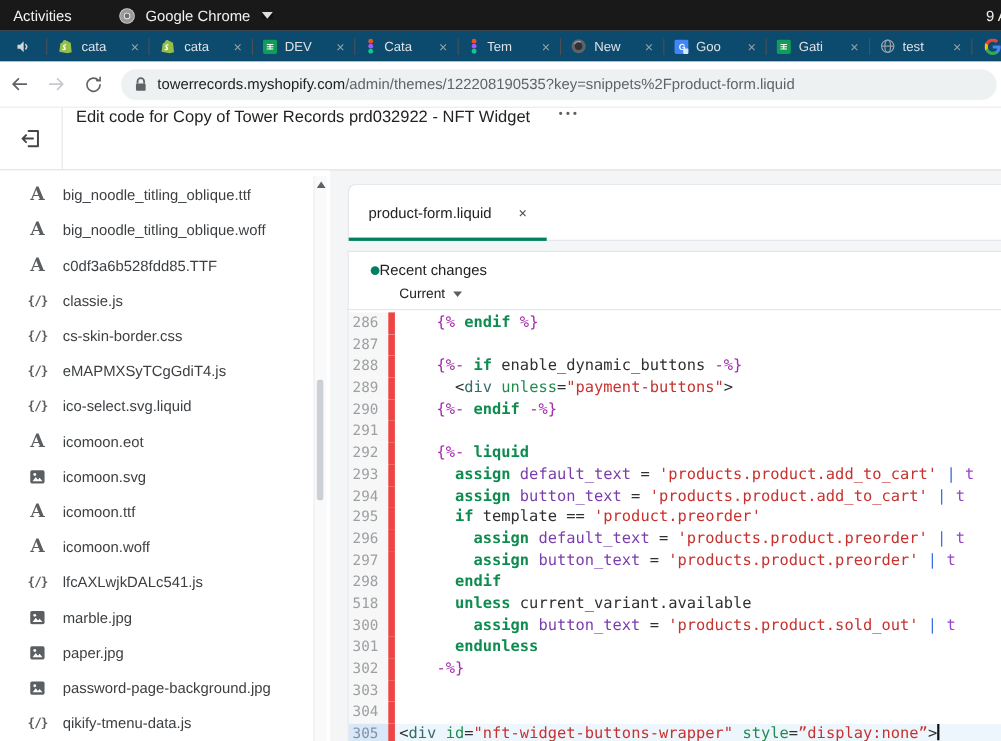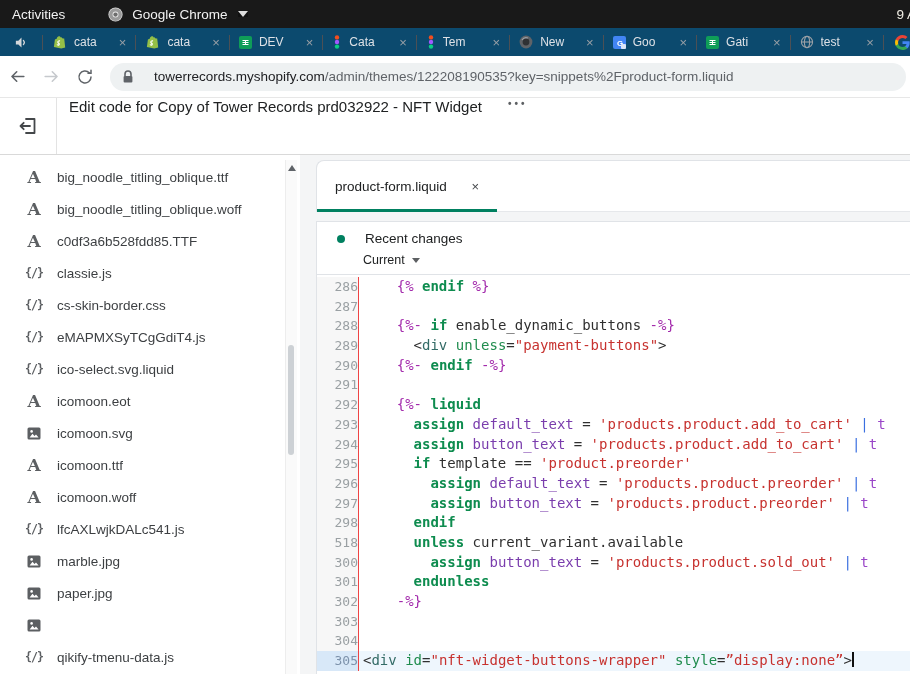--- a/index.html
+++ b/index.html
@@ -20,21 +20,21 @@
   .btab{display:flex;align-items:center;gap:7px;padding:0 9px;flex:1;min-width:0;height:100%}
   .btab .ticon{flex:none;display:flex;align-items:center}
   .btab .tlabel{overflow:hidden;white-space:nowrap;flex:1}
   .btab .tclose{color:#9aa0a6;font-size:13px;flex:none;cursor:default}
   .stubtab{flex:none;width:26px;display:flex;align-items:center;justify-content:flex-end;height:100%;padding-right:0}
   .shopify-sq{width:15px;height:15px}
 
   
   .toolbar{height:42px;background:#fff;border-bottom:1px solid #e7e7e7;display:flex;align-items:center;box-sizing:border-box}
   .navbtn{width:34px;display:flex;justify-content:center;align-items:center}
-  .omnibox{flex:1;height:28px;background:#eef1f2;border-radius:14px;margin:0 4px 0 8px;display:flex;align-items:center;padding:0 12px;gap:20px;min-width:0}
+  .omnibox{flex:1;height:28px;background:#eef1f2;border-radius:14px;margin:0 4px 0 8px;display:flex;align-items:center;padding:0 12px;gap:9px;min-width:0}
   .urltext{font-size:13.5px;white-space:nowrap;overflow:hidden}
   .urltext .dom{color:#202124}
   .urltext .path{color:#5f6368}
 
   
   .appheader{height:57px;background:#fff;border-bottom:1px solid #d9d9d9;display:flex;align-items:flex-start;box-sizing:border-box;position:relative}
   .exitbtn{width:57px;height:100%;display:flex;justify-content:center;align-items:center;border-right:1px solid #e3e3e3;box-sizing:border-box}
   .apptitle{margin-left:12px;font-size:15px;color:#202223}
   .moredots{margin-left:26px;color:#5c5f62;font-size:10px;letter-spacing:3px;font-weight:bold}
   .fragment{position:absolute;left:30px;top:139px;width:15px;height:11px;overflow:hidden}
@@ -47,35 +47,35 @@
   .frow{height:32px;display:flex;align-items:center;padding-left:24px;gap:13px;color:#3c3f42;font-size:13.5px;white-space:nowrap}
   .fa-icon{font-family:"DejaVu Serif",serif;font-weight:bold;font-size:17px;color:#5c5f62;width:20px;text-align:center;flex:none}
   .fc-icon{font-family:"DejaVu Sans Mono",monospace;font-weight:bold;font-size:11.5px;color:#5c5f62;width:20px;text-align:center;flex:none;letter-spacing:-1px}
   .fi-icon{width:20px;display:flex;justify-content:center;flex:none}
   .sscroll{position:absolute;right:3px;top:5px;bottom:0;width:11px;background:#fafafa;border-left:1px solid #ededed}
   .sarrow{width:0;height:0;border-left:4px solid transparent;border-right:4px solid transparent;border-bottom:6px solid #5f6368;margin:5px auto 0}
   .sthumb{position:absolute;left:2px;top:185px;width:6px;height:110px;border-radius:3px;background:#cdd1d5}
 
   
   .editor{flex:1;display:flex;flex-direction:column;margin-left:16px;min-width:0}
-  .tabcard{margin-top:5px;height:50px;background:#fff;border:1px solid #e0e3e7;border-right:none;border-bottom:none;border-radius:8px 0 0 0;display:flex;position:relative;flex:none;box-shadow:0 1px 0 #e6e8eb}
+  .tabcard{margin-top:12px;height:50px;background:#fff;border:1px solid #e0e3e7;border-right:none;border-bottom:none;border-radius:8px 0 0 0;display:flex;position:relative;flex:none;box-shadow:0 1px 0 #e6e8eb}
   .etab{width:180px;box-sizing:border-box;display:flex;align-items:center;justify-content:space-between;padding:0 18px;font-size:13.5px;color:#202223;position:relative}
   .etabline{position:absolute;left:0;bottom:-1px;width:180px;height:3px;background:#008060}
   .etabclose{color:#44474a;font-size:13px;margin-left:12px}
   .gap10{height:10px;flex:none}
   .recentcard{height:54px;flex:none;background:#fff;border:1px solid #e0e3e7;border-right:none;padding:9px 0 0 20px;box-sizing:border-box}
-  .rc1{display:flex;align-items:center;gap:20px;font-size:13.5px;color:#202223}
+  .rc1{display:flex;align-items:center;gap:0;font-size:13.5px;color:#202223}
   .dot{width:8px;height:8px;border-radius:50%;background:#008060;flex:none}
   .rc2{margin:7px 0 0 26px;font-size:12.5px;color:#202223;display:flex;align-items:center;gap:7px}
   .dcaret{width:0;height:0;border-left:4px solid transparent;border-right:4px solid transparent;border-top:5px solid #5c5f62}
   .codecard{flex:1;background:#fff;border-left:1px solid #e0e3e7;overflow:hidden;padding-top:2px}
 
   
   .cl{display:flex;height:19.7px;line-height:19.7px;font-family:"DejaVu Sans Mono",monospace;font-size:14px;white-space:pre}
-  .gut{width:42px;flex:none;box-sizing:border-box;background:#f7f7f7;border-right:1px solid #ef4444;color:#9aa0a3;text-align:right;padding-right:0;font-size:13px}
+  .gut{width:42px;flex:none;box-sizing:border-box;background:#f7f7f7;border-right:6px solid #ef4444;color:#9aa0a3;text-align:right;padding-right:9px;font-size:13px}
   .ctext{padding-left:4px;flex:1;overflow:hidden}
   .cl.active{background:#eef6fd}
   .cl.active .gut{background:#d8e8f8;color:#7d92ab}
   .caret{display:inline-block;width:2px;height:15px;background:#101010;vertical-align:-2px}
 
   .c-t{color:#2f2f2f}
   .c-d{color:#a32bac}
   .c-k{color:#0e8c4f;font-weight:bold}
   .c-v{color:#7a3dad}
   .c-s{color:#c7322f}
@@ -351,20 +351,21 @@
           <span>paper.jpg</span>
         </div>
         <div class="frow">
           <span class="fi-icon">
             <svg width="14" height="13" viewBox="0 0 14 13">
               <rect x=".5" y=".5" width="13" height="12" rx="1.5" fill="#5c5f62"></rect>
               <circle cx="4.6" cy="4.4" r="1.3" fill="#fff"></circle>
               <path d="M2.6 10.4l2.9-3.7 2 2.4 1.5-1.7 2.6 3z" fill="#fff"></path>
             </svg>
           </span>
+          <span>password-page-background.jpg</span>
         </div>
         <div class="frow">
           <span class="fc-icon">{/}</span>
           <span>qikify-tmenu-data.js</span>
         </div>
       </div>
     <div class="sscroll">
       <div class="sarrow"></div>
       <div class="sthumb"></div>
     </div>

